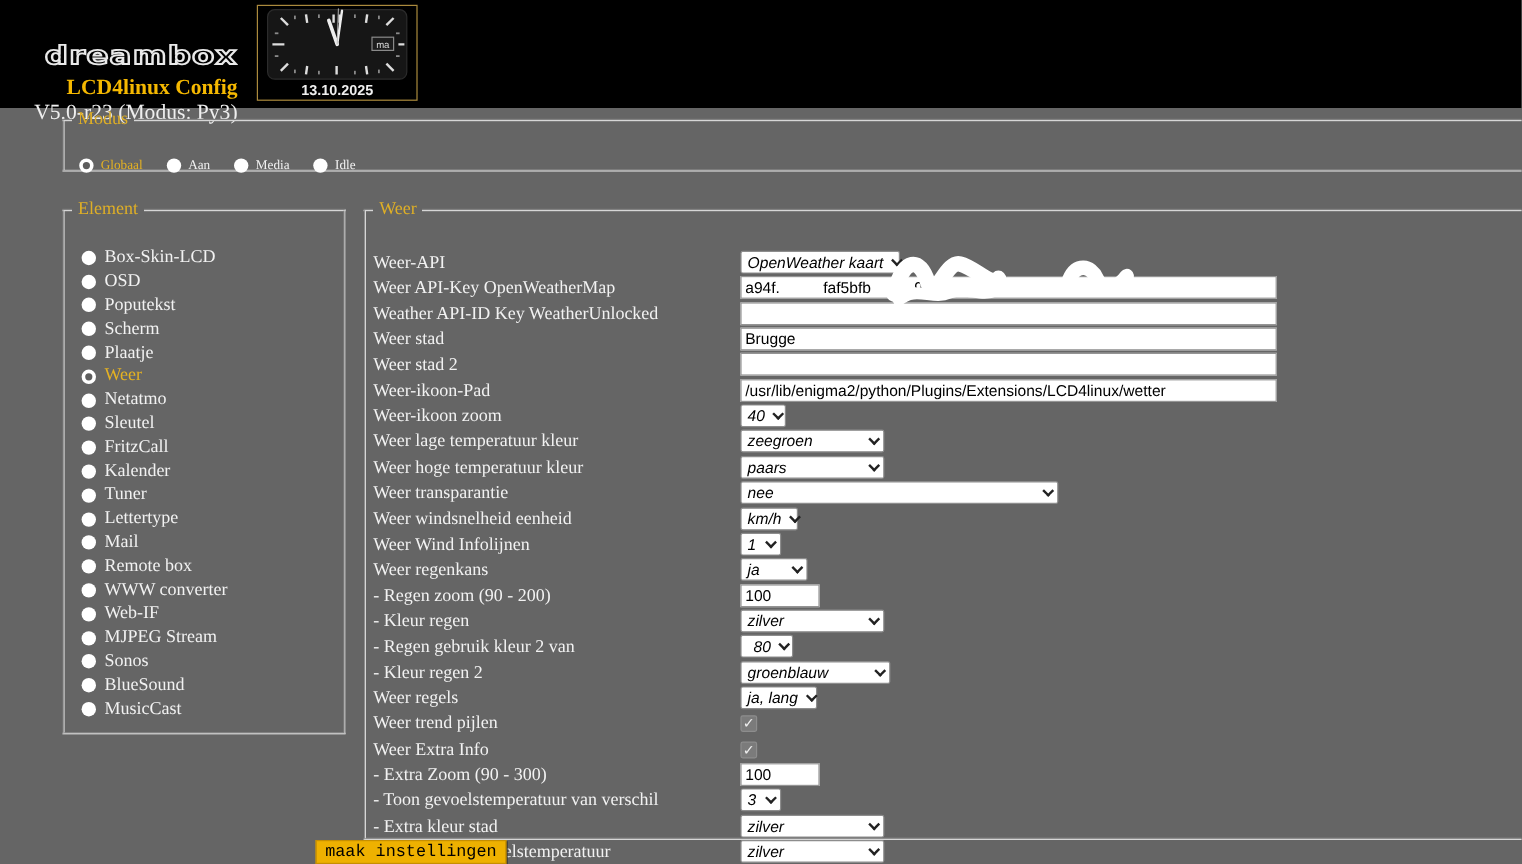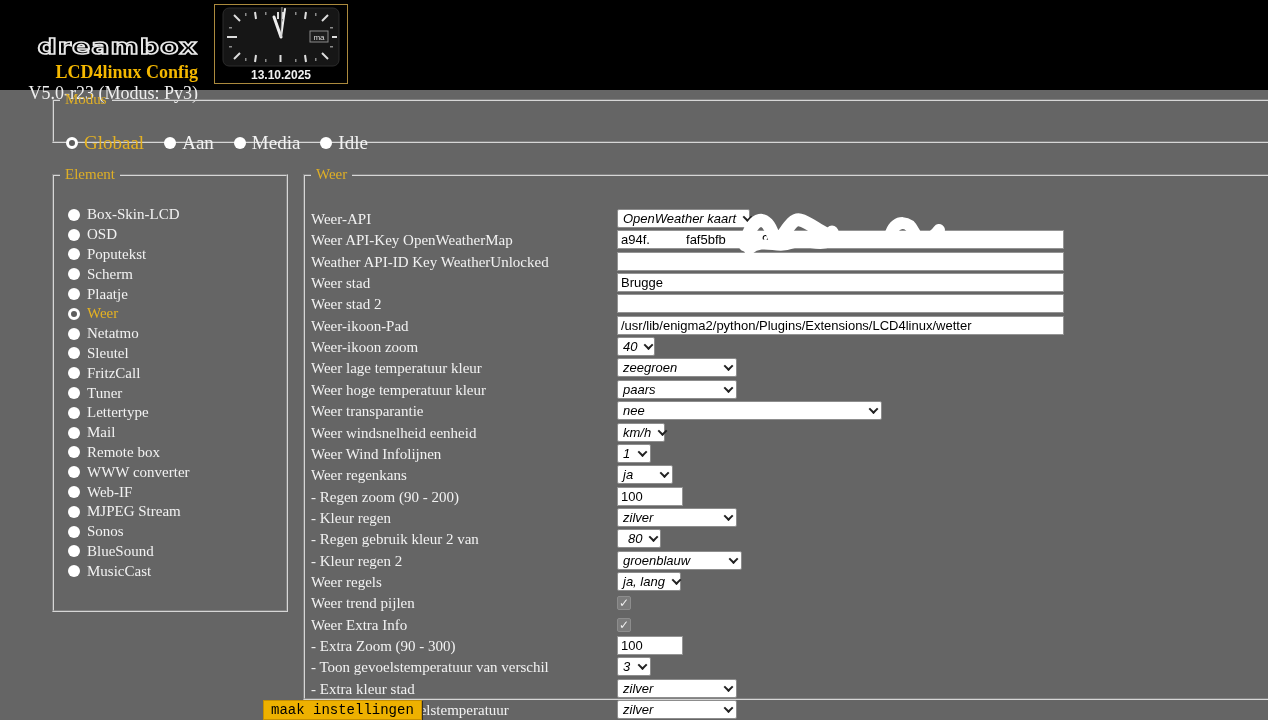--- a/index.html
+++ b/index.html
@@ -23,21 +23,21 @@
   legend { font-size:15px; color:#dfaf26; padding:0 5px; margin-left:6px; }
   .fs-modus   { left:4px;  top:91px;  width:1260px; height:52px; }
   .fs-element { left:4px;  top:166px; width:236px;  height:446px; }
   .fs-weer    { left:255px; top:166px; width:1020px; height:534px; }
 
   
   .radio-row { position:absolute; left:12px; top:24px; display:flex; align-items:center; }
   .radio-item { display:flex; align-items:center; margin-right:20px; cursor:default; }
   .radio { width:12px; height:12px; border-radius:50%; background:#fff; flex:0 0 auto; }
   .radio.checked { background:#5d5d5d; border:3px solid #fff; }
-  .radio-item .lbl { font-size:19px; color:#f2f2f2; margin-left:6px; }
+  .radio-item .lbl { font-size:11px; color:#f2f2f2; margin-left:6px; }
   .radio-item.sel .lbl { color:#e5b222; }
 
   .element-list { position:absolute; left:14px; top:22px; right:4px; }
   .element-item { display:flex; align-items:center; height:19.8px; }
   .element-item .lbl { font-size:15px; color:#f2f2f2; margin-left:7px; white-space:nowrap; }
   .element-item.sel .lbl { color:#e5b222; }
 
   
   .weer-row { position:absolute; left:6px; height:21px; line-height:21px; white-space:nowrap; }
   .weer-row .row-label { font-size:15px; color:#f2f2f2; }
@@ -185,20 +185,24 @@
   <div class="element-item">
     <span class="radio"></span>
     <span class="lbl">Sleutel</span>
   </div>
 
   <div class="element-item">
     <span class="radio"></span>
     <span class="lbl">FritzCall</span>
   </div>
 
+  <div class="element-item">
+    <span class="radio"></span>
+    <span class="lbl">Kalender</span>
+  </div>
 
   <div class="element-item">
     <span class="radio"></span>
     <span class="lbl">Tuner</span>
   </div>
 
   <div class="element-item">
     <span class="radio"></span>
     <span class="lbl">Lettertype</span>
   </div>

